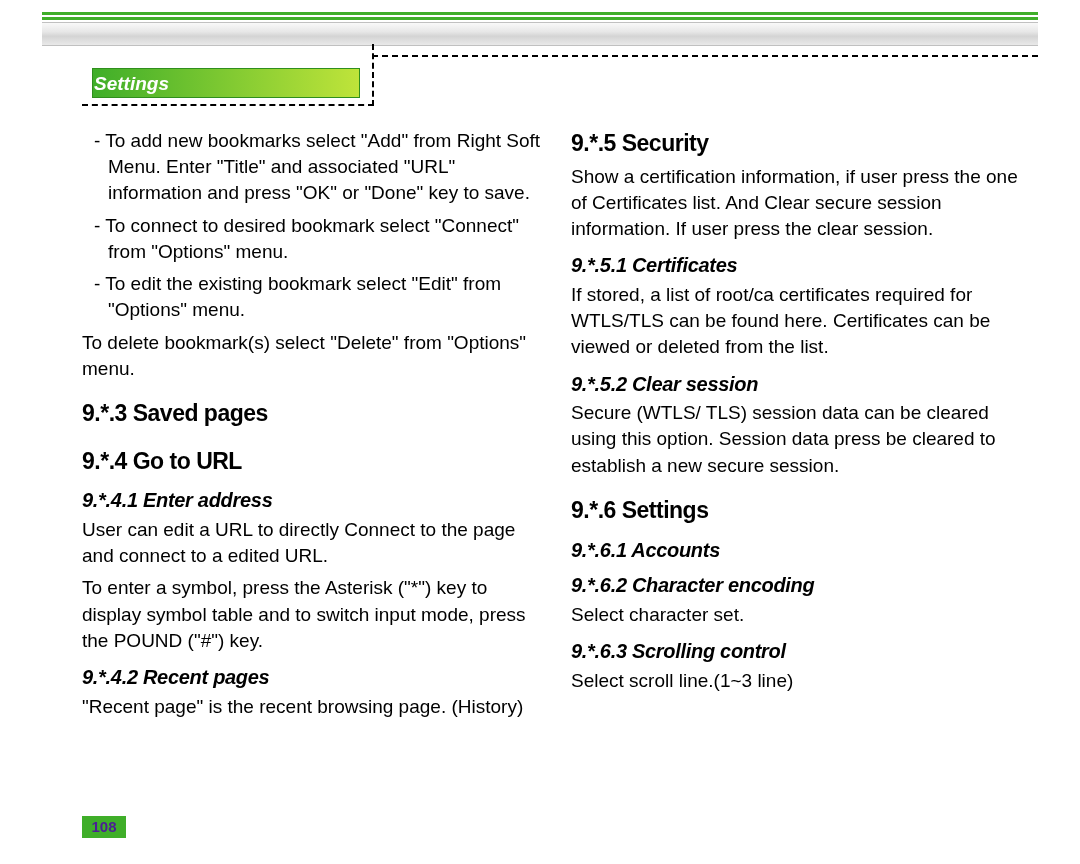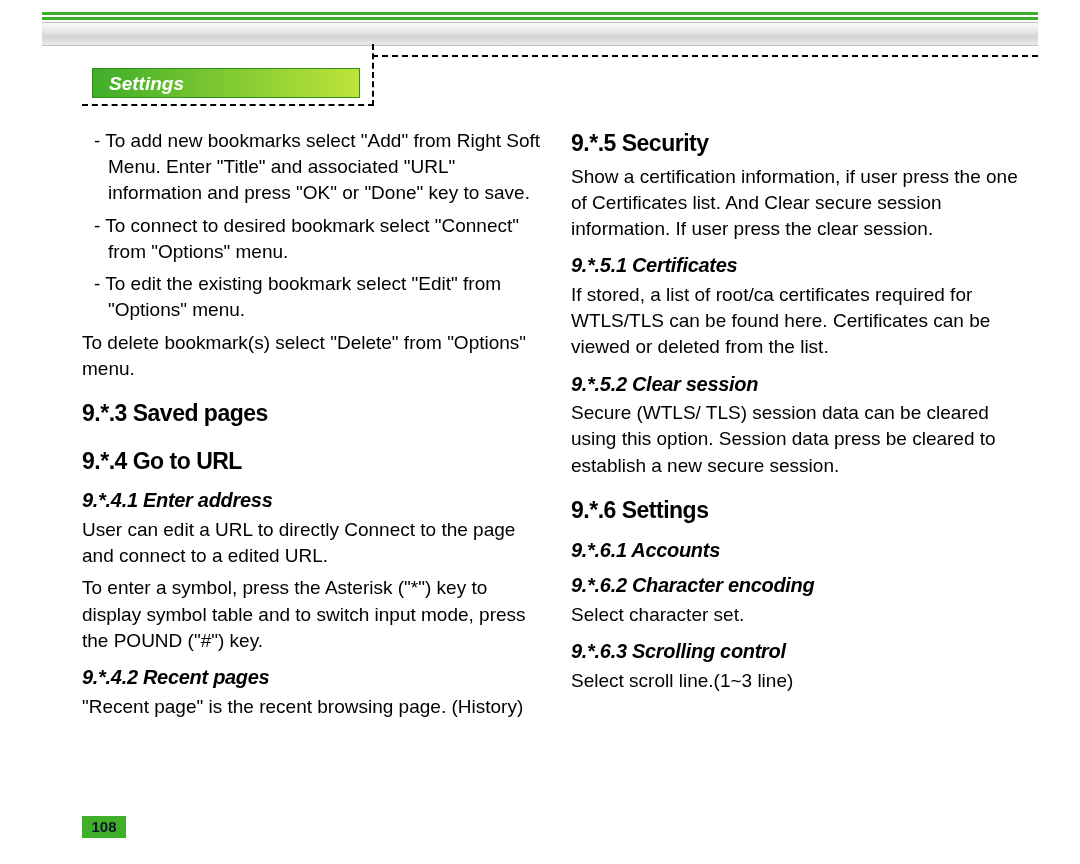--- a/index.html
+++ b/index.html
@@ -70,21 +70,21 @@
     top: 68px;
     left: 92px;
     width: 268px;
     height: 30px;
     background: linear-gradient(90deg, #3fae29, #bfe43a);
     color: #fff;
     font-weight: bold;
     font-style: italic;
     font-size: 19px;
     line-height: 30px;
-    padding-left: 16px;
+    padding-left: 1px;
     box-sizing: border-box;
     border: 1px solid #2f8f1d;
   }
 
   .content {
     position: absolute;
     top: 128px;
     left: 82px;
     right: 42px;
     bottom: 64px;
@@ -120,21 +120,21 @@
     letter-spacing: -0.3px;
   }
 
   .page-number-box {
     position: absolute;
     left: 82px;
     bottom: 26px;
     width: 44px;
     height: 22px;
     background: #3fae29;
-    color: #0f172a;
+    color: #4c1d95;
     font-weight: bold;
     font-size: 15px;
     text-align: center;
     line-height: 22px;
   }
 </style>
 </head>
 <body>
 
 <div class="page">

